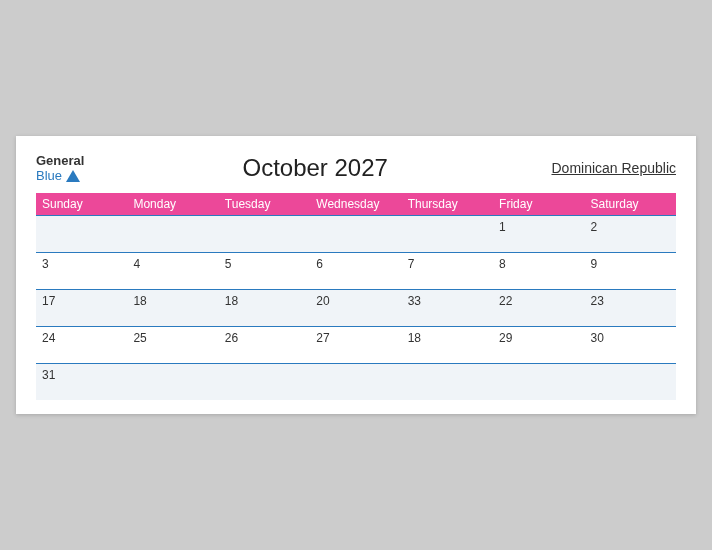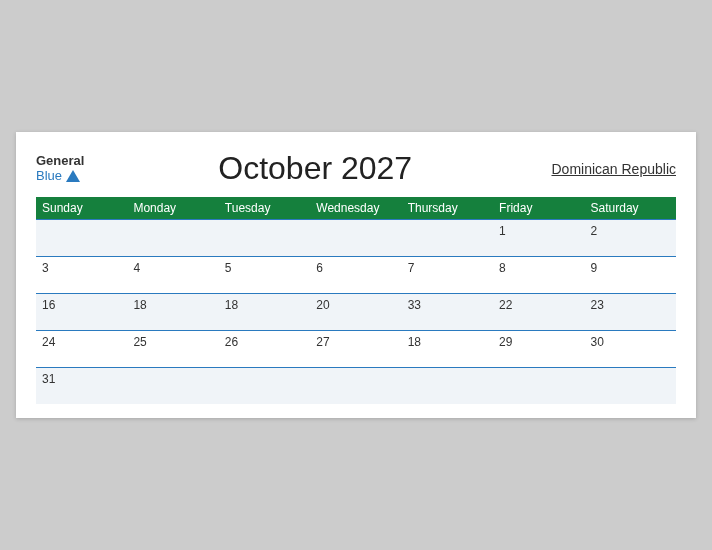--- a/index.html
+++ b/index.html
@@ -46,39 +46,39 @@
     .logo-triangle {
       width: 0;
       height: 0;
       border-left: 7px solid transparent;
       border-right: 7px solid transparent;
       border-bottom: 12px solid #2a7abf;
       display: inline-block;
       margin-left: 2px;
     }
     .calendar-title {
-      font-size: 32px;
+      font-size: 24px;
       font-weight: normal;
       color: #222;
       text-align: center;
       flex: 1;
     }
     .country-label {
       font-size: 14px;
       color: #333;
       text-align: right;
       min-width: 130px;
       text-decoration: underline;
     }
     .calendar-grid {
       width: 100%;
       border-collapse: collapse;
     }
     .calendar-grid th {
-      background: #15803d;
+      background: #ec4899;
       color: #fff;
       font-size: 12px;
       font-weight: normal;
       text-align: left;
       padding: 4px 6px;
       border: none;
     }
     .calendar-grid td {
       border-top: 1.5px solid #2a7abf;
       vertical-align: top;
@@ -142,21 +142,21 @@
         <tr>
           <td><span class="day-num">3</span></td>
           <td><span class="day-num">4</span></td>
           <td><span class="day-num">5</span></td>
           <td><span class="day-num">6</span></td>
           <td><span class="day-num">7</span></td>
           <td><span class="day-num">8</span></td>
           <td><span class="day-num">9</span></td>
         </tr>
         <tr>
-          <td><span class="day-num">16</span></td>
+          <td><span class="day-num">17</span></td>
           <td><span class="day-num">18</span></td>
           <td><span class="day-num">18</span></td>
           <td><span class="day-num">20</span></td>
           <td><span class="day-num">33</span></td>
           <td><span class="day-num">22</span></td>
           <td><span class="day-num">23</span></td>
         </tr>
         <tr>
           <td><span class="day-num">24</span></td>
           <td><span class="day-num">25</span></td>

